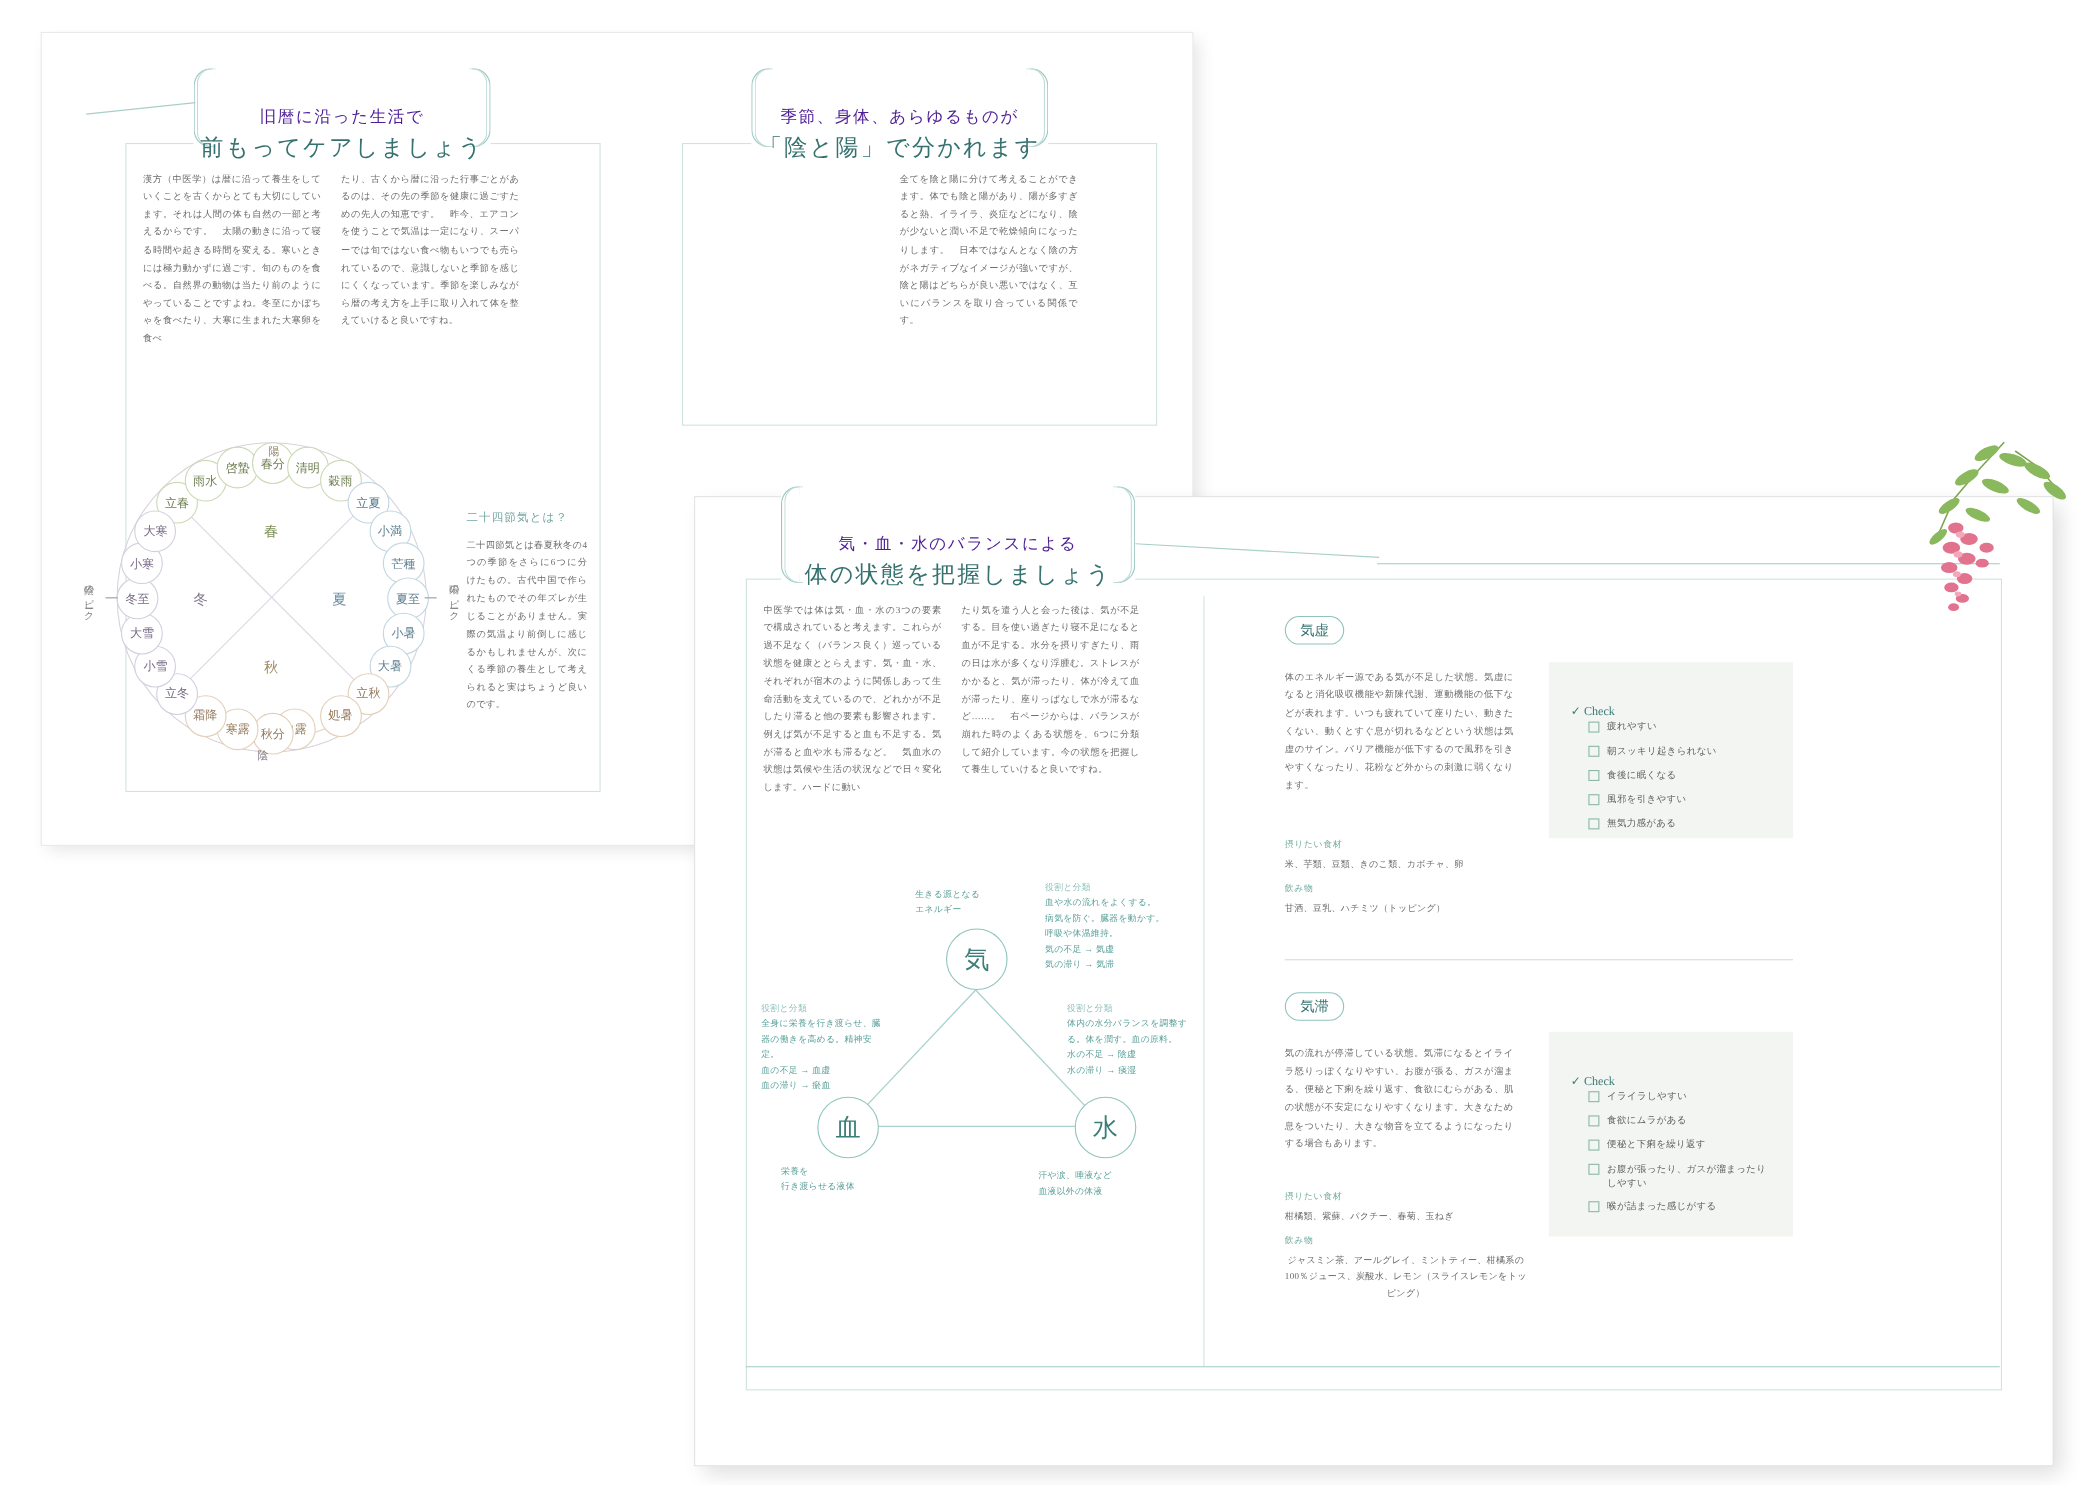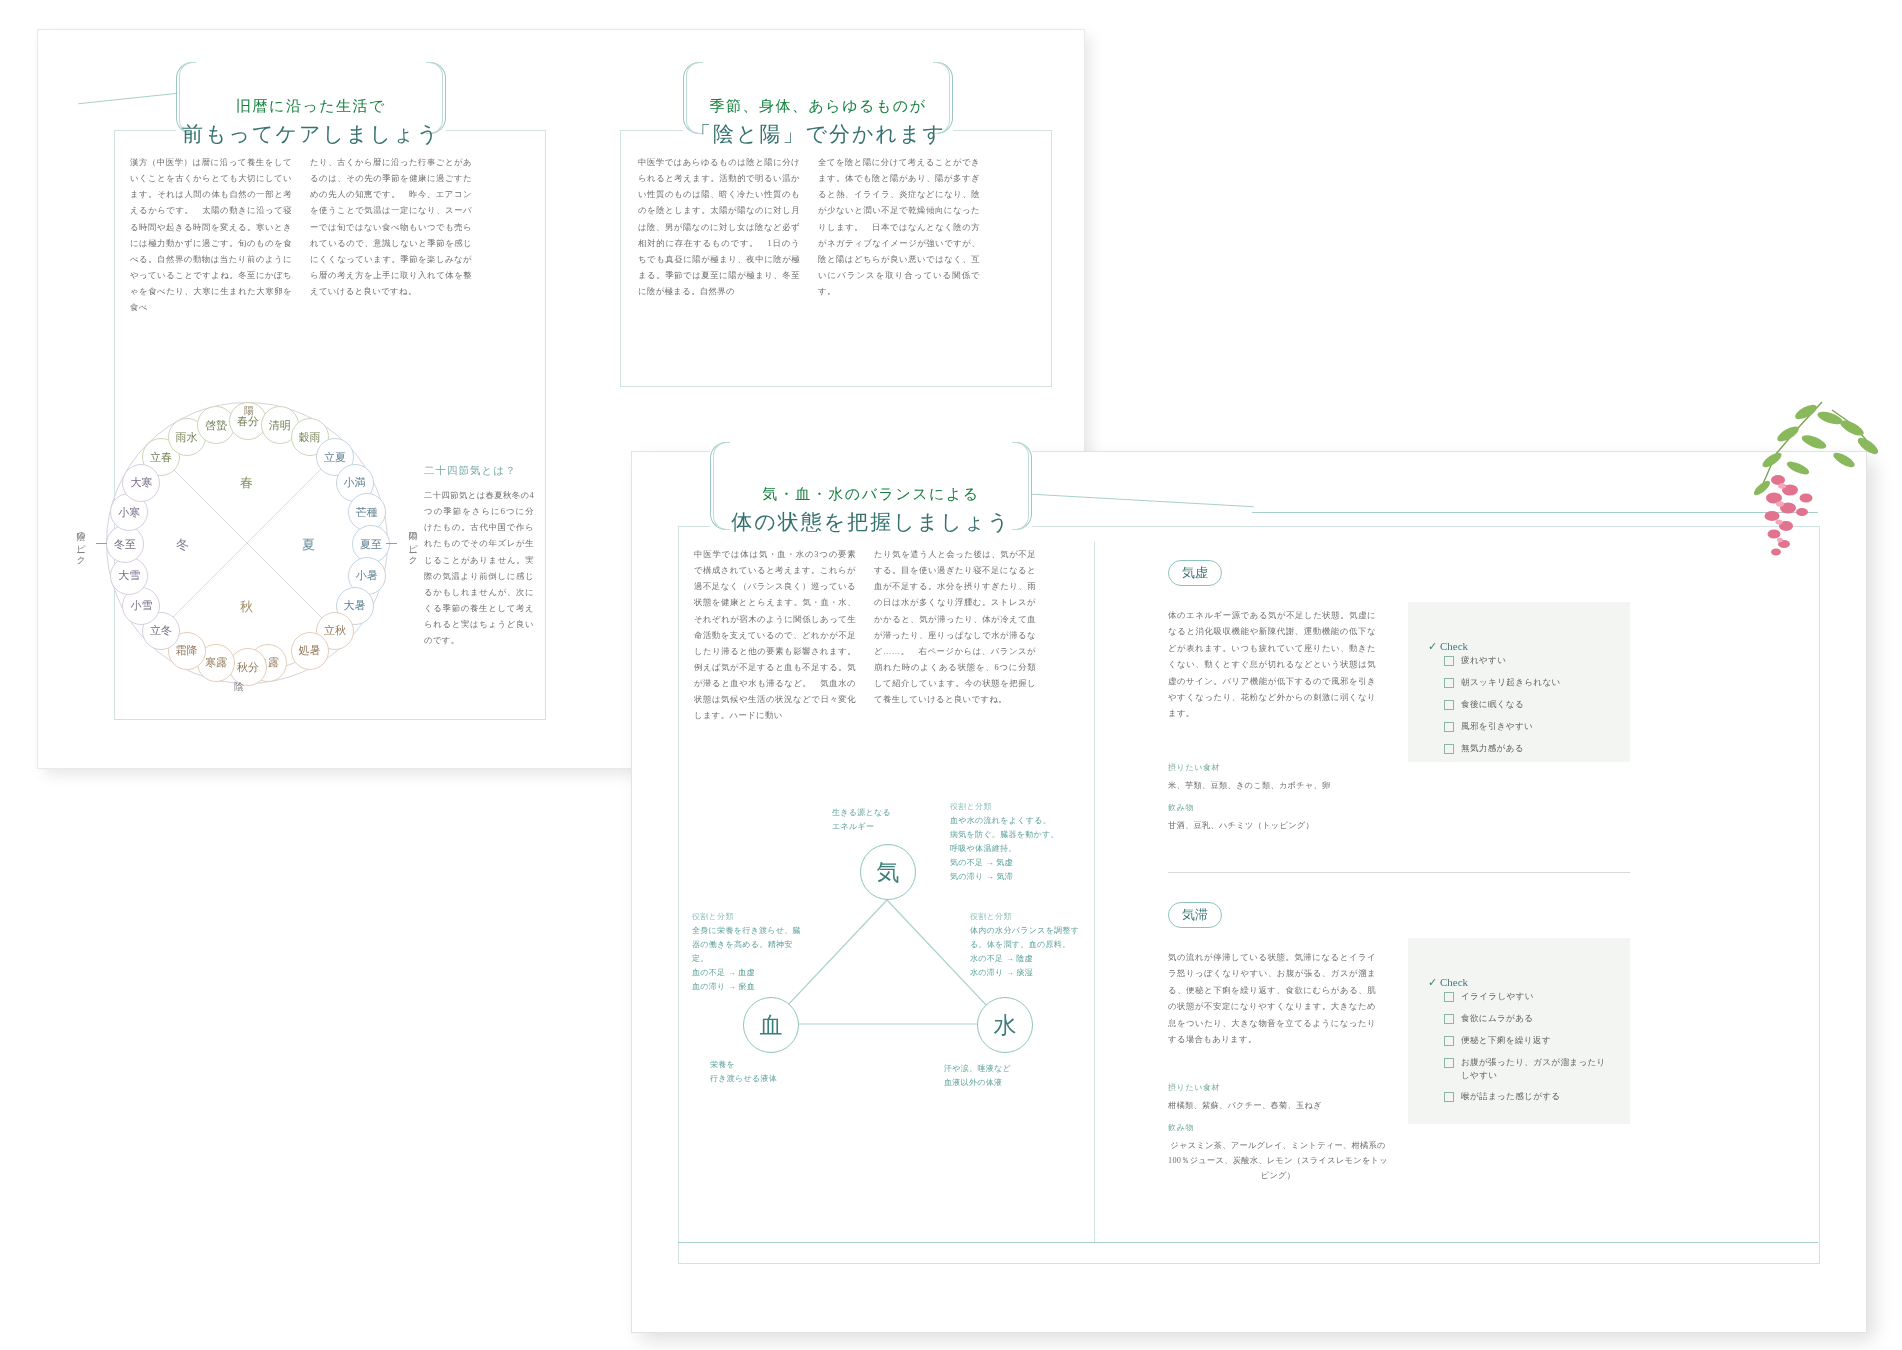--- a/index.html
+++ b/index.html
@@ -21,21 +21,21 @@
   .ribbon .bx-l{left:0;border-left:1.4px solid #9cc8c2;border-top:1.4px solid #9cc8c2;
       border-bottom:1.4px solid #9cc8c2;border-top-left-radius:16px;border-bottom-left-radius:16px;}
   .ribbon .bx-r{right:0;border-right:1.4px solid #9cc8c2;border-top:1.4px solid #9cc8c2;
       border-bottom:1.4px solid #9cc8c2;border-top-right-radius:16px;border-bottom-right-radius:16px;}
   .ribbon .bx2-l{left:3px;border-left:1px solid #bedcd8;border-top:1px solid #bedcd8;
       border-bottom:1px solid #bedcd8;border-top-left-radius:14px;border-bottom-left-radius:14px;}
   .ribbon .bx2-r{right:3px;border-right:1px solid #bedcd8;border-top:1px solid #bedcd8;
       border-bottom:1px solid #bedcd8;border-top-right-radius:14px;border-bottom-right-radius:14px;}
   .ribbon .ttl{position:absolute;left:0;right:0;top:0;bottom:0;display:flex;
       flex-direction:column;align-items:center;justify-content:center;gap:4px;}
-  .ttl .l1{font-size:15px;color:#15803d;letter-spacing:1.5px;margin-top:48px;}
+  .ttl .l1{font-size:15px;color:#4c1d95;letter-spacing:1.5px;margin-top:48px;}
   .ttl .l2{font-size:21px;color:#35716f;letter-spacing:2px;}
 
   .lead-line{position:absolute;height:1px;background:#a9cfc9;}
 
   
   .col{position:absolute;font-size:8.4px;line-height:1.92;color:#6b6b6b;
        text-align:justify;letter-spacing:.35px;}
 
   .divider-v{position:absolute;width:1px;background:#cfe3e0;}
 
@@ -174,21 +174,20 @@
     <div class="bracket bx-l"></div>
     <div class="bracket bx2-l"></div>
     <div class="bracket bx-r"></div>
     <div class="bracket bx2-r"></div>
     <div class="ttl">
       <div class="l1">季節、身体、あらゆるものが</div>
       <div class="l2">「陰と陽」で分かれます</div>
     </div>
   </div>
 
-  <div class="col" style="left:600px;top:125px;width:162px;">中医学ではあらゆるものは陰と陽に分けられると考えます。活動的で明るい温かい性質のものは陽、暗く冷たい性質のものを陰とします。太陽が陽なのに対し月は陰、男が陽なのに対し女は陰など必ず相対的に存在するものです。　1日のうちでも真昼に陽が極まり、夜中に陰が極まる。季節では夏至に陽が極まり、冬至に陰が極まる。自然界の</div>
   <div class="col" style="left:780px;top:125px;width:162px;">全てを陰と陽に分けて考えることができます。体でも陰と陽があり、陽が多すぎると熱、イライラ、炎症などになり、陰が少ないと潤い不足で乾燥傾向になったりします。　日本ではなんとなく陰の方がネガティブなイメージが強いですが、陰と陽はどちらが良い悪いではなく、互いにバランスを取り合っている関係です。</div>
 </div>
 
 <div class="sheet s2">
 
   <div class="inner-rule" style="left:46px;top:74px;width:1140px;height:736px;border-color:#cfe3e0;"></div>
 
   <div class="ribbon" style="left:78px;top:-10px;width:322px;height:88px;background:#fff;">
     <div class="bracket bx-l"></div>
     <div class="bracket bx2-l"></div>

